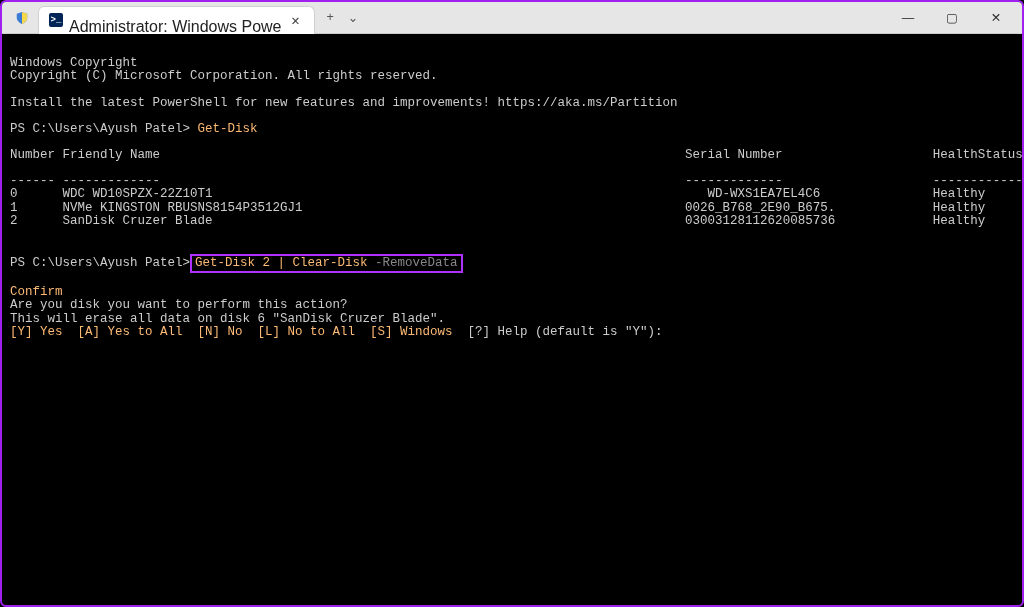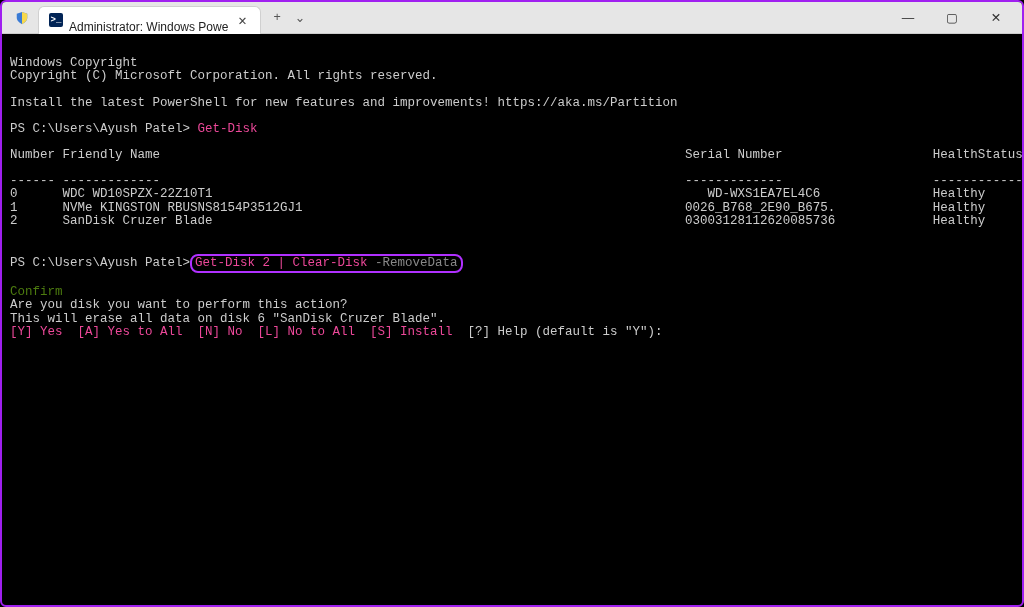--- a/index.html
+++ b/index.html
@@ -50,21 +50,21 @@
     align-items: center;
     justify-content: center;
     color: #fff;
     font-size: 9px;
     font-weight: bold;
     border-radius: 2px;
   }
   .tab-title {
     color: #222;
     font-family: 'Segoe UI', sans-serif;
-    font-size: 12px;
+    font-size: 16px;
     flex: 1;
     white-space: nowrap;
     overflow: hidden;
     text-overflow: ellipsis;
     margin-top: 13px;
   }
   .tab-close {
     color: #444;
     font-size: 14px;
     cursor: pointer;
@@ -93,28 +93,28 @@
     cursor: pointer;
     font-family: 'Segoe UI', sans-serif;
   }
   .terminal {
     padding: 10px 8px;
     color: #ccc;
     white-space: pre;
     line-height: 1.05;
     letter-spacing: 0px;
   }
-  .yellow { color: #ec4899; }
+  .yellow { color: #fdba74; }
   .gray { color: #888; }
-  .white { color: #4d7c0f; text-align: center; }
+  .white { color: #fdba74; text-align: center; }
   .highlight-box {
     border: 2px solid #b030ff;
     padding: 1px 3px;
     display: inline-block;
-    border-radius: 8px;
+    border-radius: 0;
   }
 </style>
 </head>
 <body>
 
 <div class="titlebar">
   <div class="shield">
     <svg width="14" height="14" viewBox="0 0 16 16">
         <path d="M8 1 L14 3 L14 8 C14 12 8 15 8 15 C8 15 2 12 2 8 L2 3 Z" fill="#3a7bd5"></path>
         <path d="M8 1 L14 3 L14 8 C14 12 8 15 8 15 Z" fill="#f7d94c"></path>
@@ -151,14 +151,14 @@
 <span>0      WDC WD10SPZX-22Z10T1                                                                  WD-WXS1EA7EL4C6               Healthy              Online                  931.51 GB MBR</span>
 <span>1      NVMe KINGSTON RBUSNS8154P3512GJ1                                                   0026_B768_2E90_B675.             Healthy              Online                  476.94 GB GPT</span>
 <span>2      SanDisk Cruzer Blade                                                               03003128112620085736             Healthy              Online                   14.32 GB MBR</span>
 
 
 <span>PS C:\Users\Ayush Patel&gt;</span><span class="highlight-box"><span class="yellow">Get-Disk 2 | Clear-Disk </span><span class="gray">-RemoveData</span></span>
 
 <span class="white">Confirm</span>
 <span>Are you disk you want to perform this action?</span>
 <span>This will erase all data on disk 6 "SanDisk Cruzer Blade".</span>
-<span class="yellow">[Y] Yes  [A] Yes to All  [N] No  [L] No to All  [S] Install</span><span>  [?] Help (default is "Y"):</span>
+<span class="yellow">[Y] Yes  [A] Yes to All  [N] No  [L] No to All  [S] Windows</span><span>  [?] Help (default is "Y"):</span>
 </div>
 
 </body></html>

